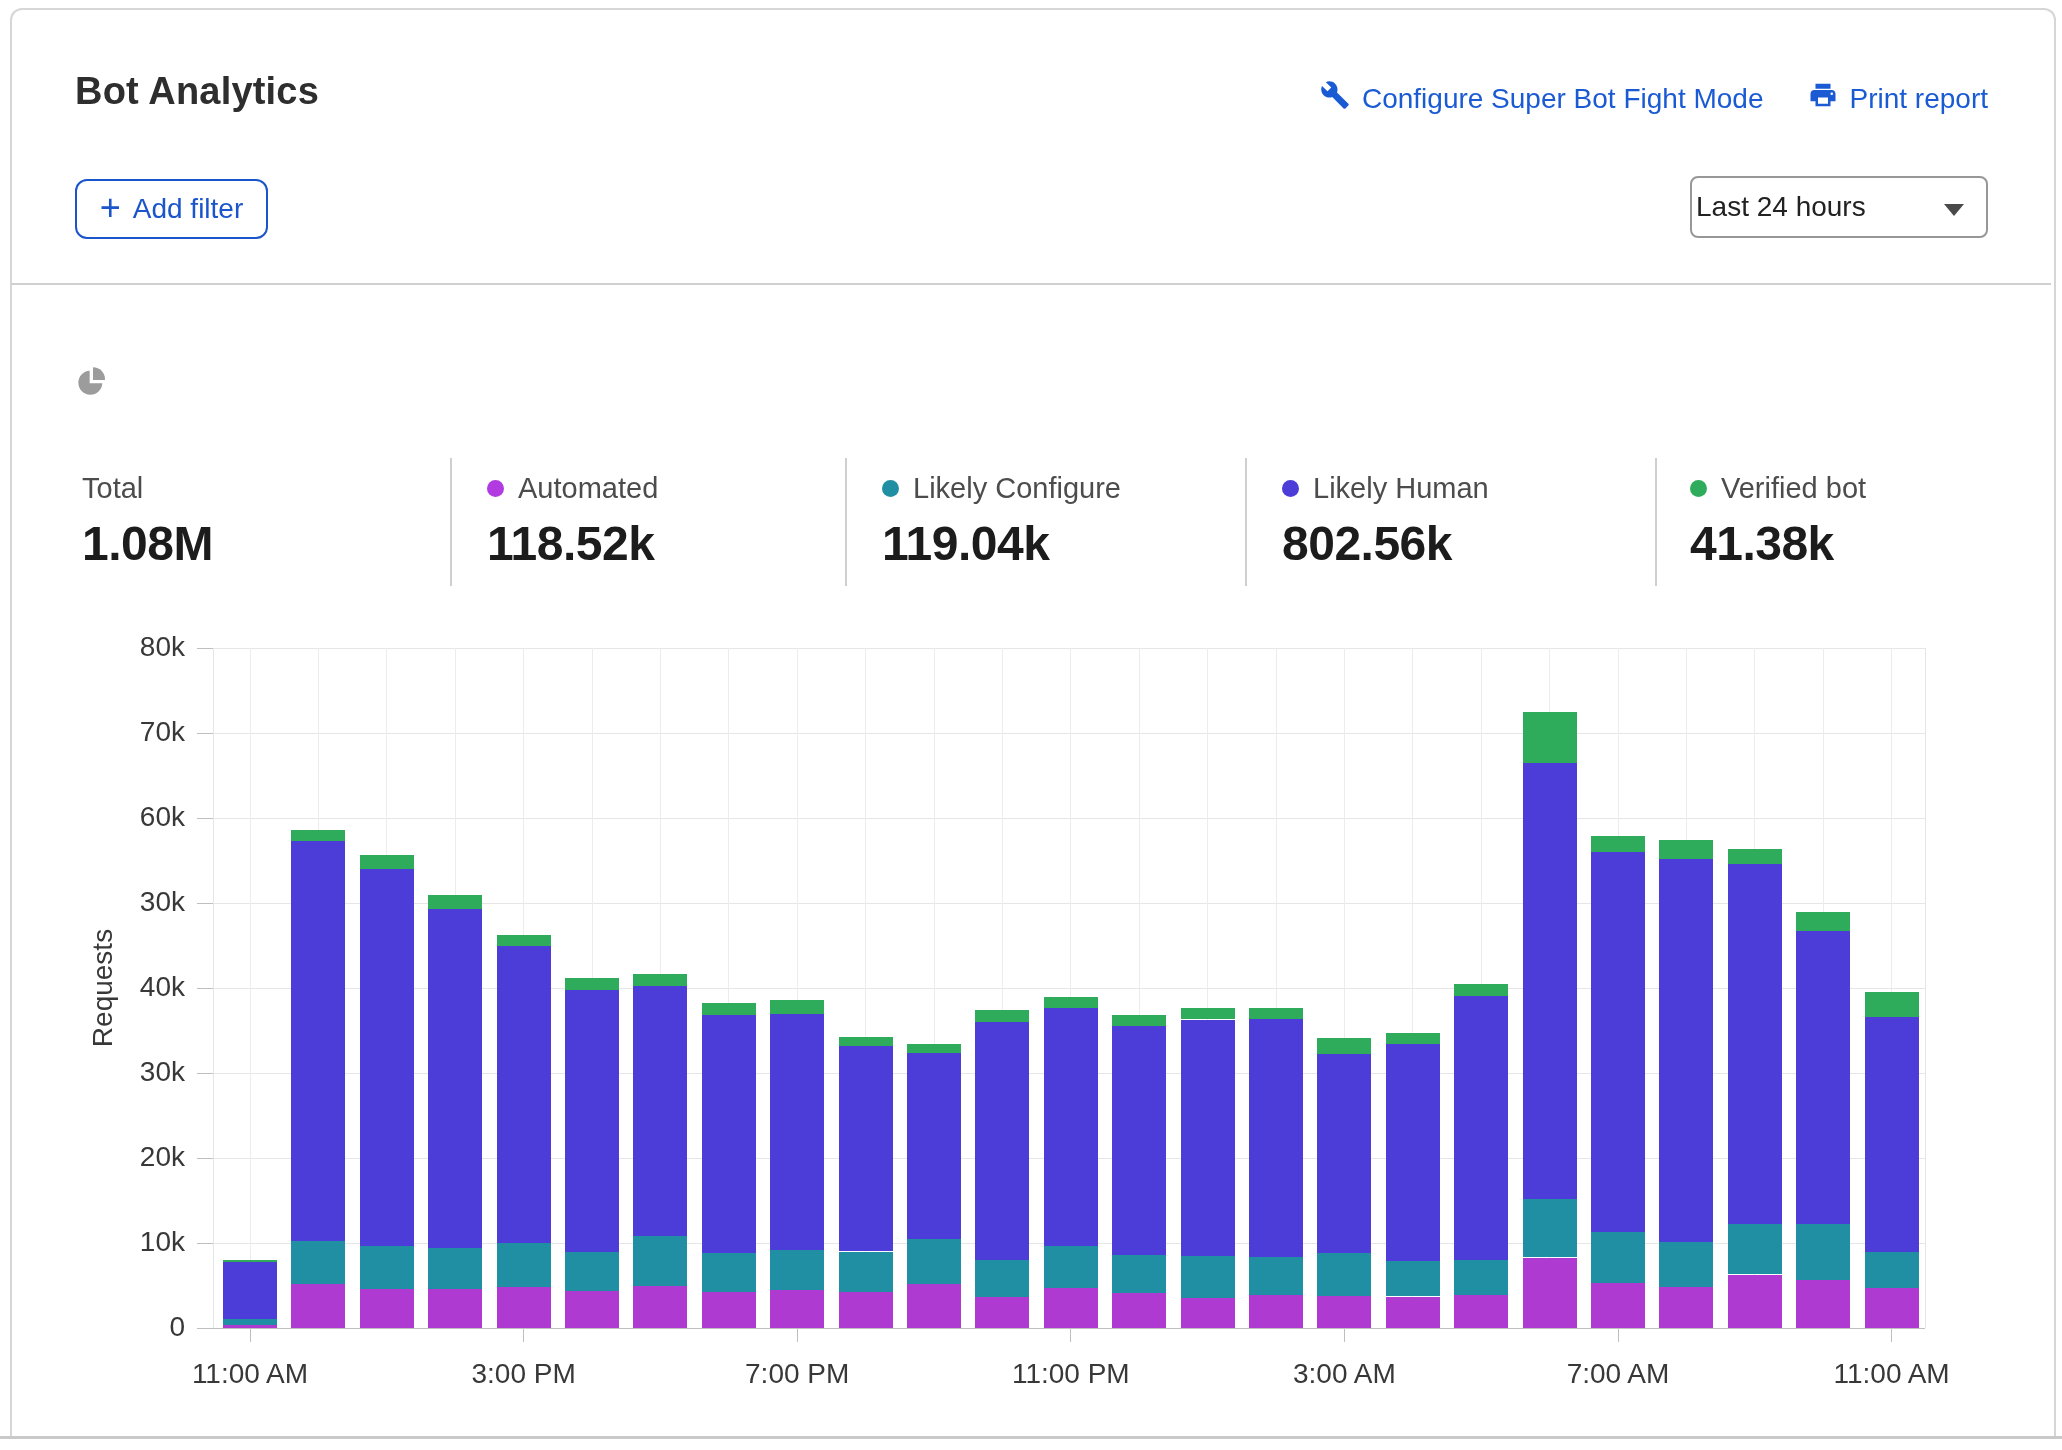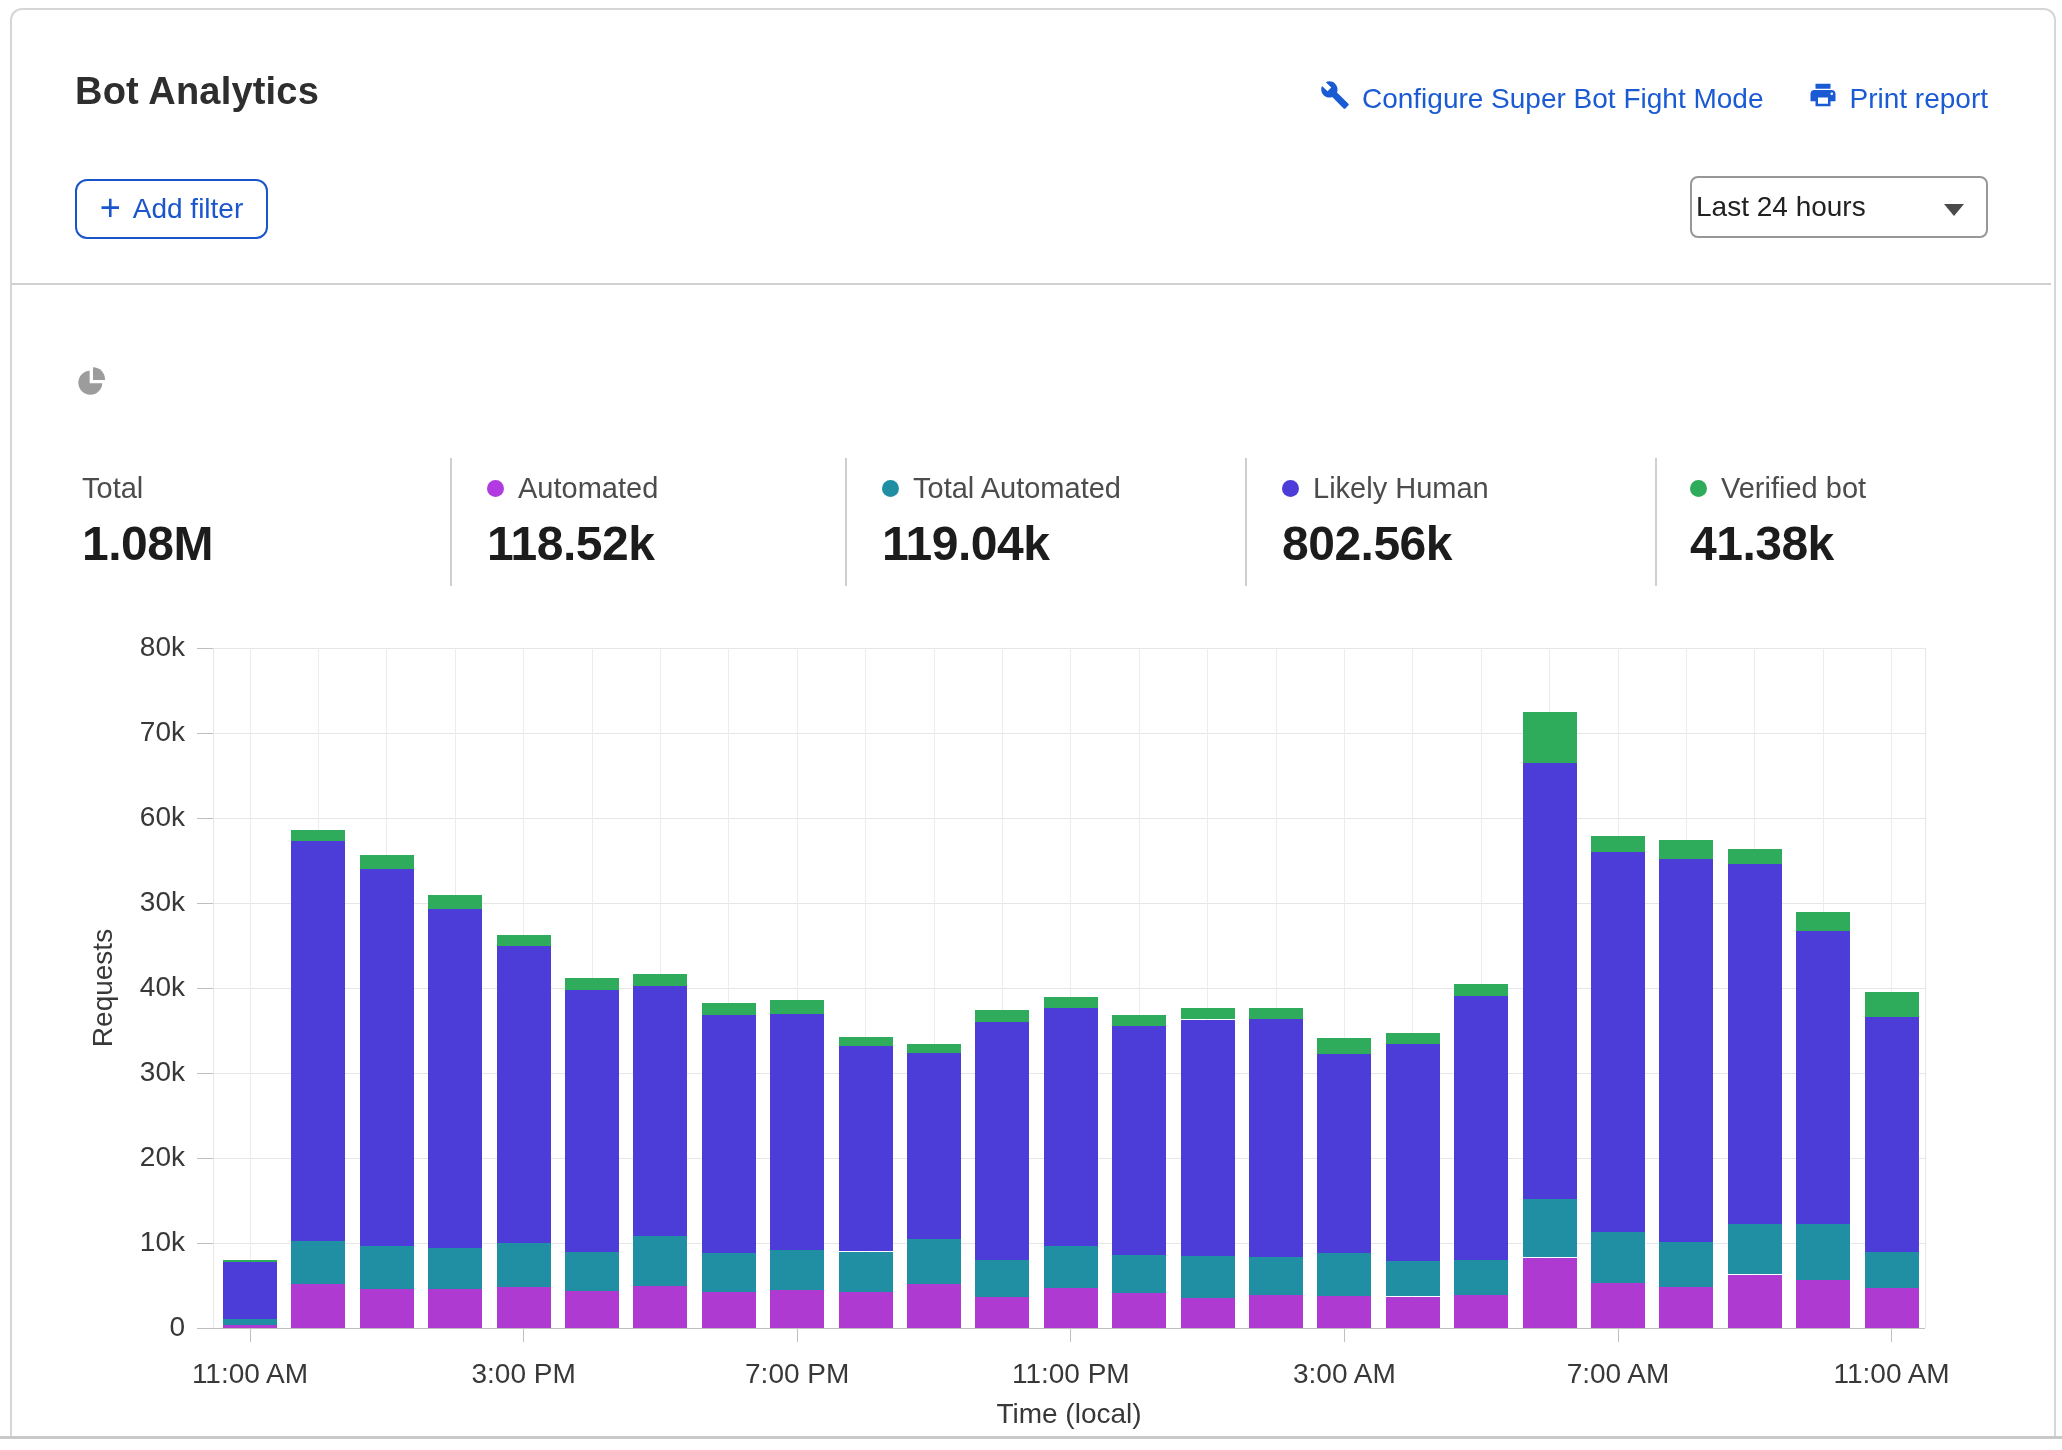--- a/index.html
+++ b/index.html
@@ -98,21 +98,21 @@
   <div class="stat-label-row">
     <span class="dot" style="background: rgb(177, 59, 224);"></span>
     <span class="stat-label">Automated</span>
   </div>
   <div class="stat-value">118.52k</div>
 </div>
 <div class="abs vdiv" style="left:845px"></div>
 <div class="abs stat" style="left:882px">
   <div class="stat-label-row">
     <span class="dot" style="background: rgb(32, 143, 163);"></span>
-    <span class="stat-label">Total Automated</span>
+    <span class="stat-label">Likely Configure</span>
   </div>
   <div class="stat-value">119.04k</div>
 </div>
 <div class="abs vdiv" style="left:1245px"></div>
 <div class="abs stat" style="left:1282px">
   <div class="stat-label-row">
     <span class="dot" style="background: rgb(76, 61, 216);"></span>
     <span class="stat-label">Likely Human</span>
   </div>
   <div class="stat-value">802.56k</div>
@@ -288,17 +288,16 @@
     <div style="position: absolute; left: 796.7px; top: 1328px; width: 1px; height: 14px; background: rgb(191, 191, 191);"></div>
     <div class="xlab" style="position: absolute; left: 687.2px; top: 1358px; width: 220px; text-align: center;">7:00 PM</div>
     <div style="position: absolute; left: 1070.3px; top: 1328px; width: 1px; height: 14px; background: rgb(191, 191, 191);"></div>
     <div class="xlab" style="position: absolute; left: 960.8px; top: 1358px; width: 220px;">11:00 PM</div>
     <div style="position: absolute; left: 1343.9px; top: 1328px; width: 1px; height: 14px; background: rgb(191, 191, 191);"></div>
     <div class="xlab" style="position: absolute; left: 1234.4px; top: 1358px; width: 220px;">3:00 AM</div>
     <div style="position: absolute; left: 1617.5px; top: 1328px; width: 1px; height: 14px; background: rgb(191, 191, 191);"></div>
     <div class="xlab" style="position: absolute; left: 1508px; top: 1358px; width: 220px;">7:00 AM</div>
     <div style="position: absolute; left: 1891.1px; top: 1328px; width: 1px; height: 14px; background: rgb(191, 191, 191);"></div>
     <div class="xlab" style="position: absolute; left: 1781.6px; top: 1358px; width: 220px;">11:00 AM</div>
-    <div class="xtitle" style="position: absolute; left: 869px; top: 1398px; width: 400px;">Time (local)</div>
     <div class="ytitle" style="position: absolute; left: 3px; top: 970px; width: 200px; height: 36px; line-height: 36px;">Requests</div>
   </div>
 
 <div class="abs bottom-line"></div>
 
 </body></html>

